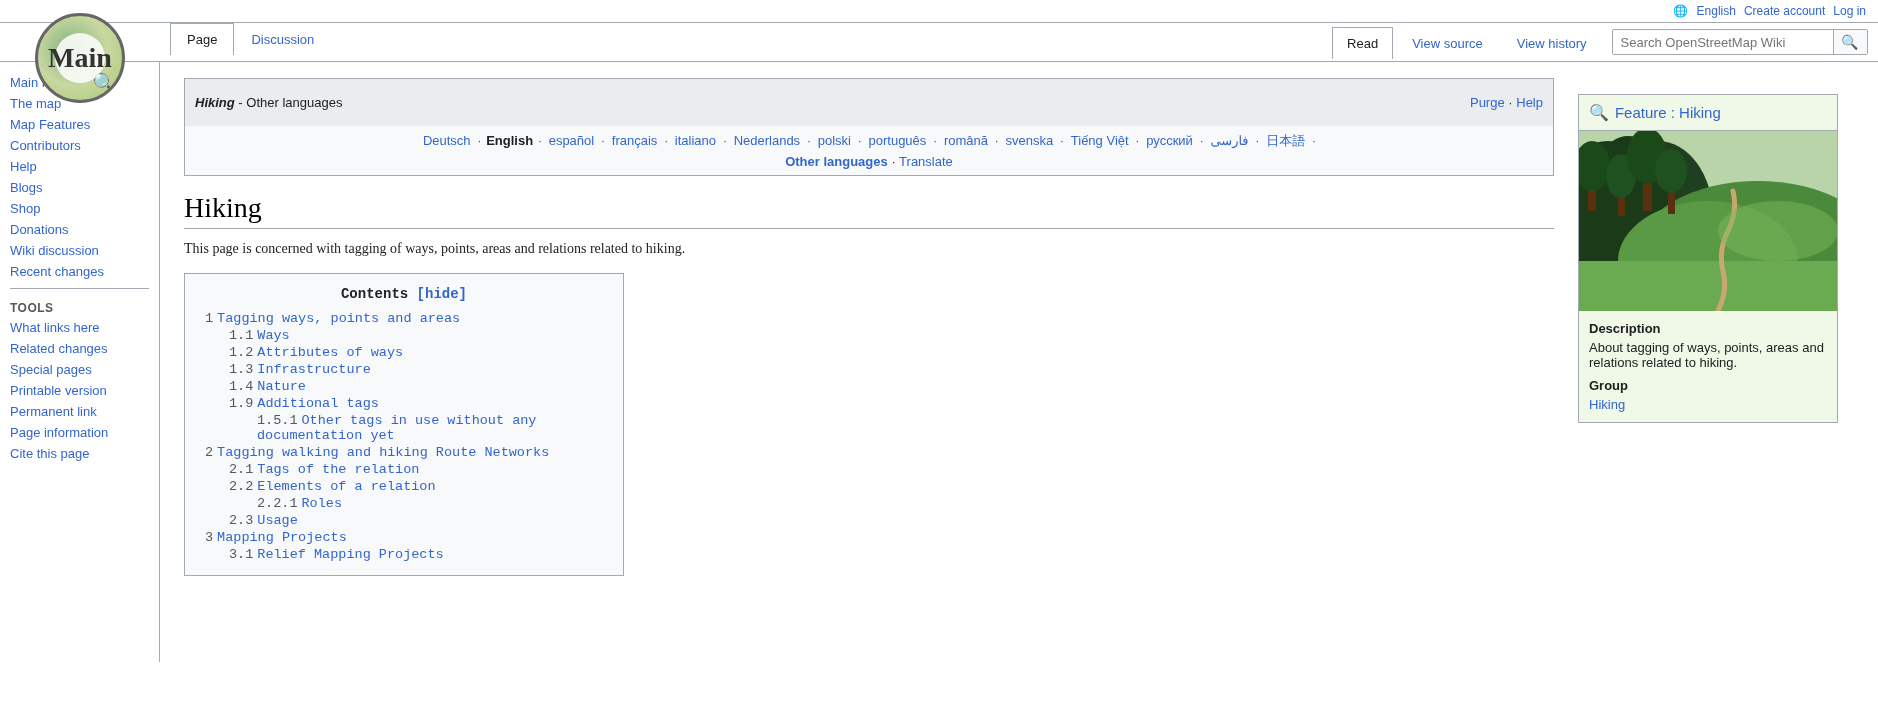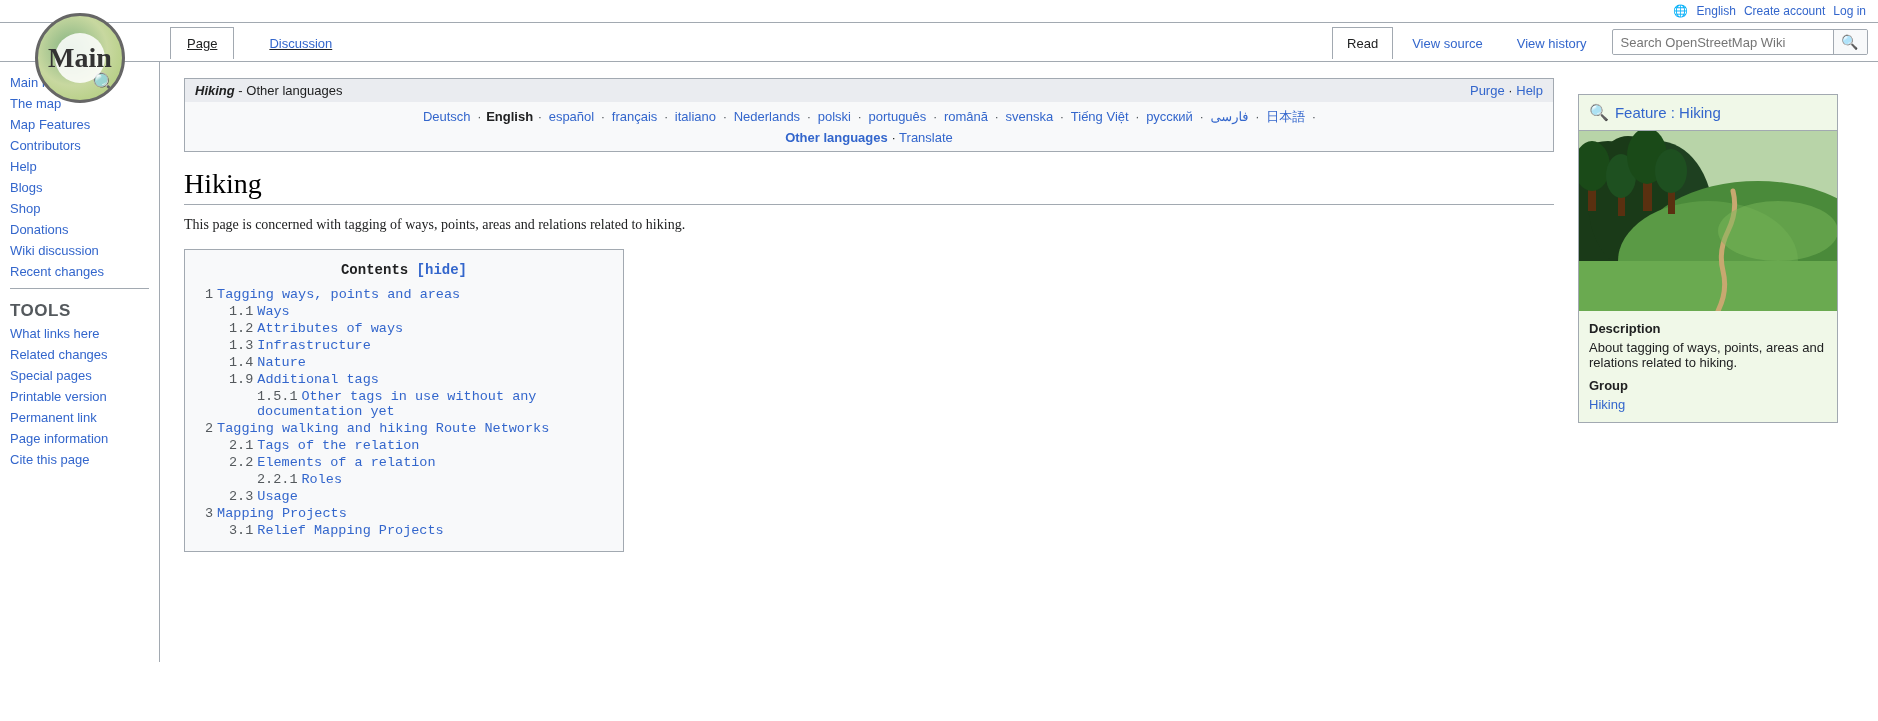--- a/index.html
+++ b/index.html
@@ -54,24 +54,23 @@
     .logo-text { position: relative; z-index: 2; background: rgba(255,255,255,0.85); border-radius: 50%; width: 50px; height: 50px; display: flex; align-items: center; justify-content: center; }
     .logo-magnify {
       position: absolute;
       bottom: 5px;
       right: 5px;
       font-size: 20px;
     }
 
     .page-tabs {
       display: flex;
-      align-items: center;
-      gap: 18px;
+      align-items: flex-start;
+      gap: 0;
       flex: 1;
-      text-decoration: underline;
     }
     .page-tab {
       padding: 8px 16px;
       font-size: 13px;
       font-family: sans-serif;
       cursor: pointer;
       border: 1px solid transparent;
       border-bottom: none;
       margin-bottom: -1px;
       color: #3366cc;
@@ -139,21 +138,21 @@
       min-width: 160px;
       padding: 10px 0;
       border-right: 1px solid #a2a9b1;
       font-family: sans-serif;
       font-size: 13px;
     }
     .sidebar-section-title {
       font-weight: bold;
       color: #54595d;
       padding: 6px 10px 2px;
-      font-size: 17px;
+      font-size: 12px;
       text-transform: uppercase;
       letter-spacing: 0.5px;
     }
     .sidebar-item {
       display: block;
       padding: 3px 10px;
       color: #3366cc;
       cursor: pointer;
       font-size: 13px;
     }
@@ -173,21 +172,21 @@
     
     #lang-box {
       border: 1px solid #a2a9b1;
       background: #f8f9fa;
       margin-bottom: 16px;
       font-size: 13px;
       font-family: sans-serif;
     }
     #lang-box-header {
       background: #eaecf0;
-      padding: 4px 10px;
+      padding: 16px 10px;
       display: flex;
       justify-content: space-between;
       align-items: center;
       font-size: 13px;
     }
     #lang-box-content {
       padding: 6px 10px;
       text-align: center;
     }
     #lang-box-content .langs {

